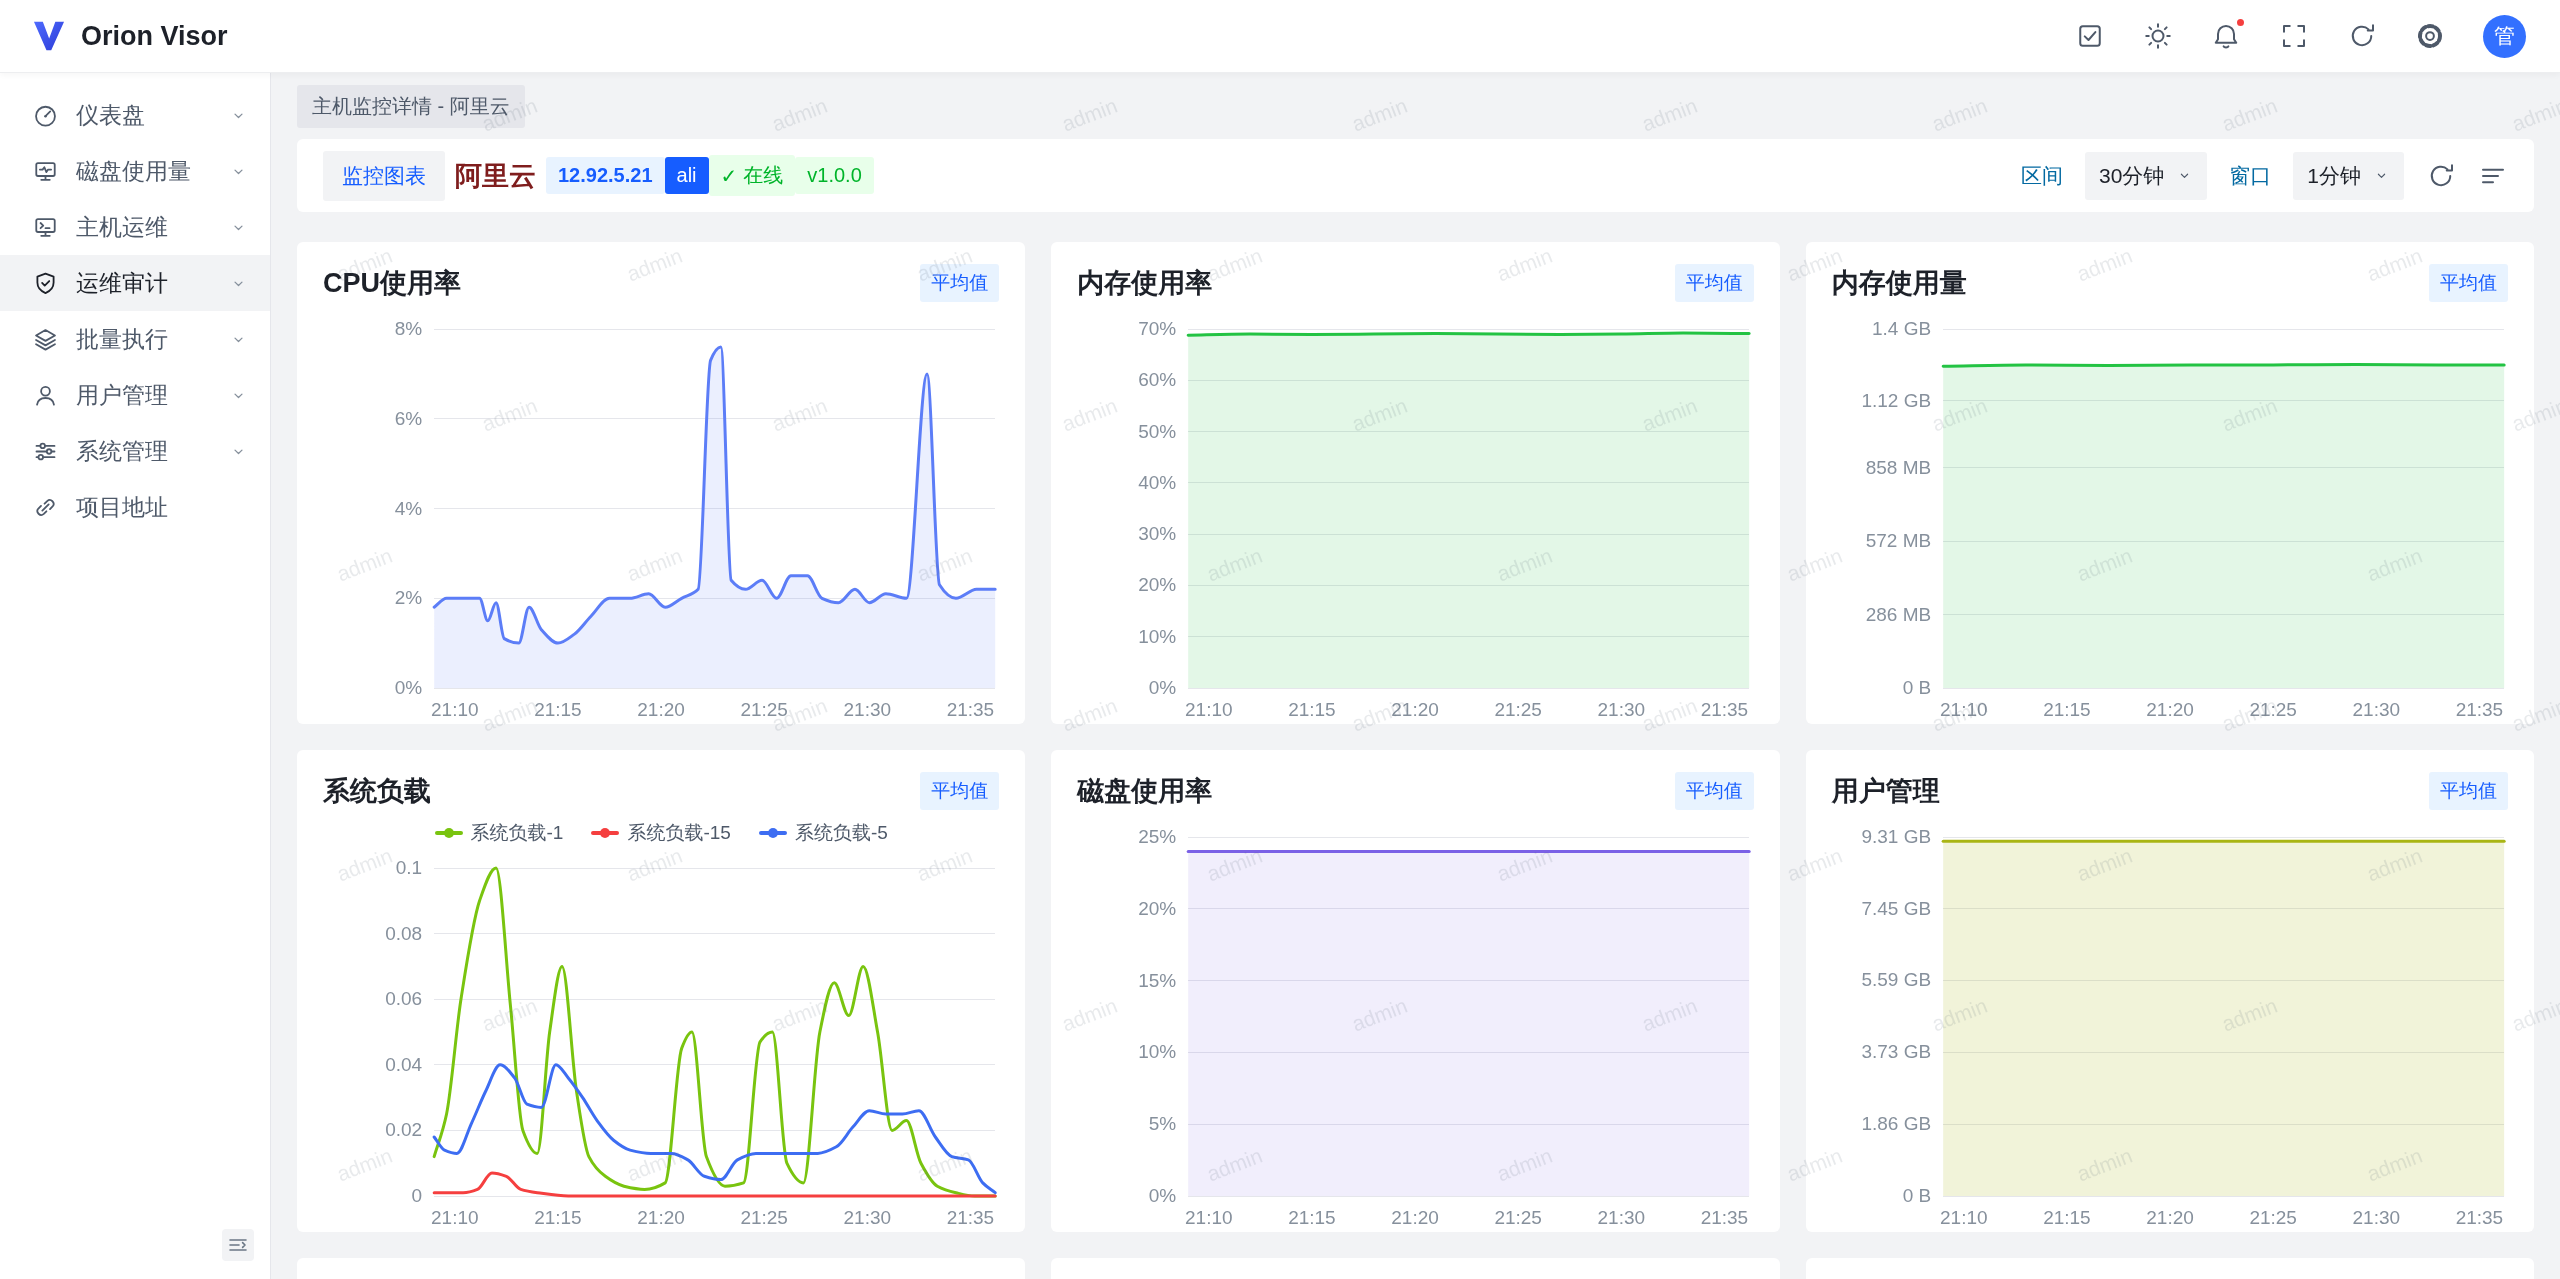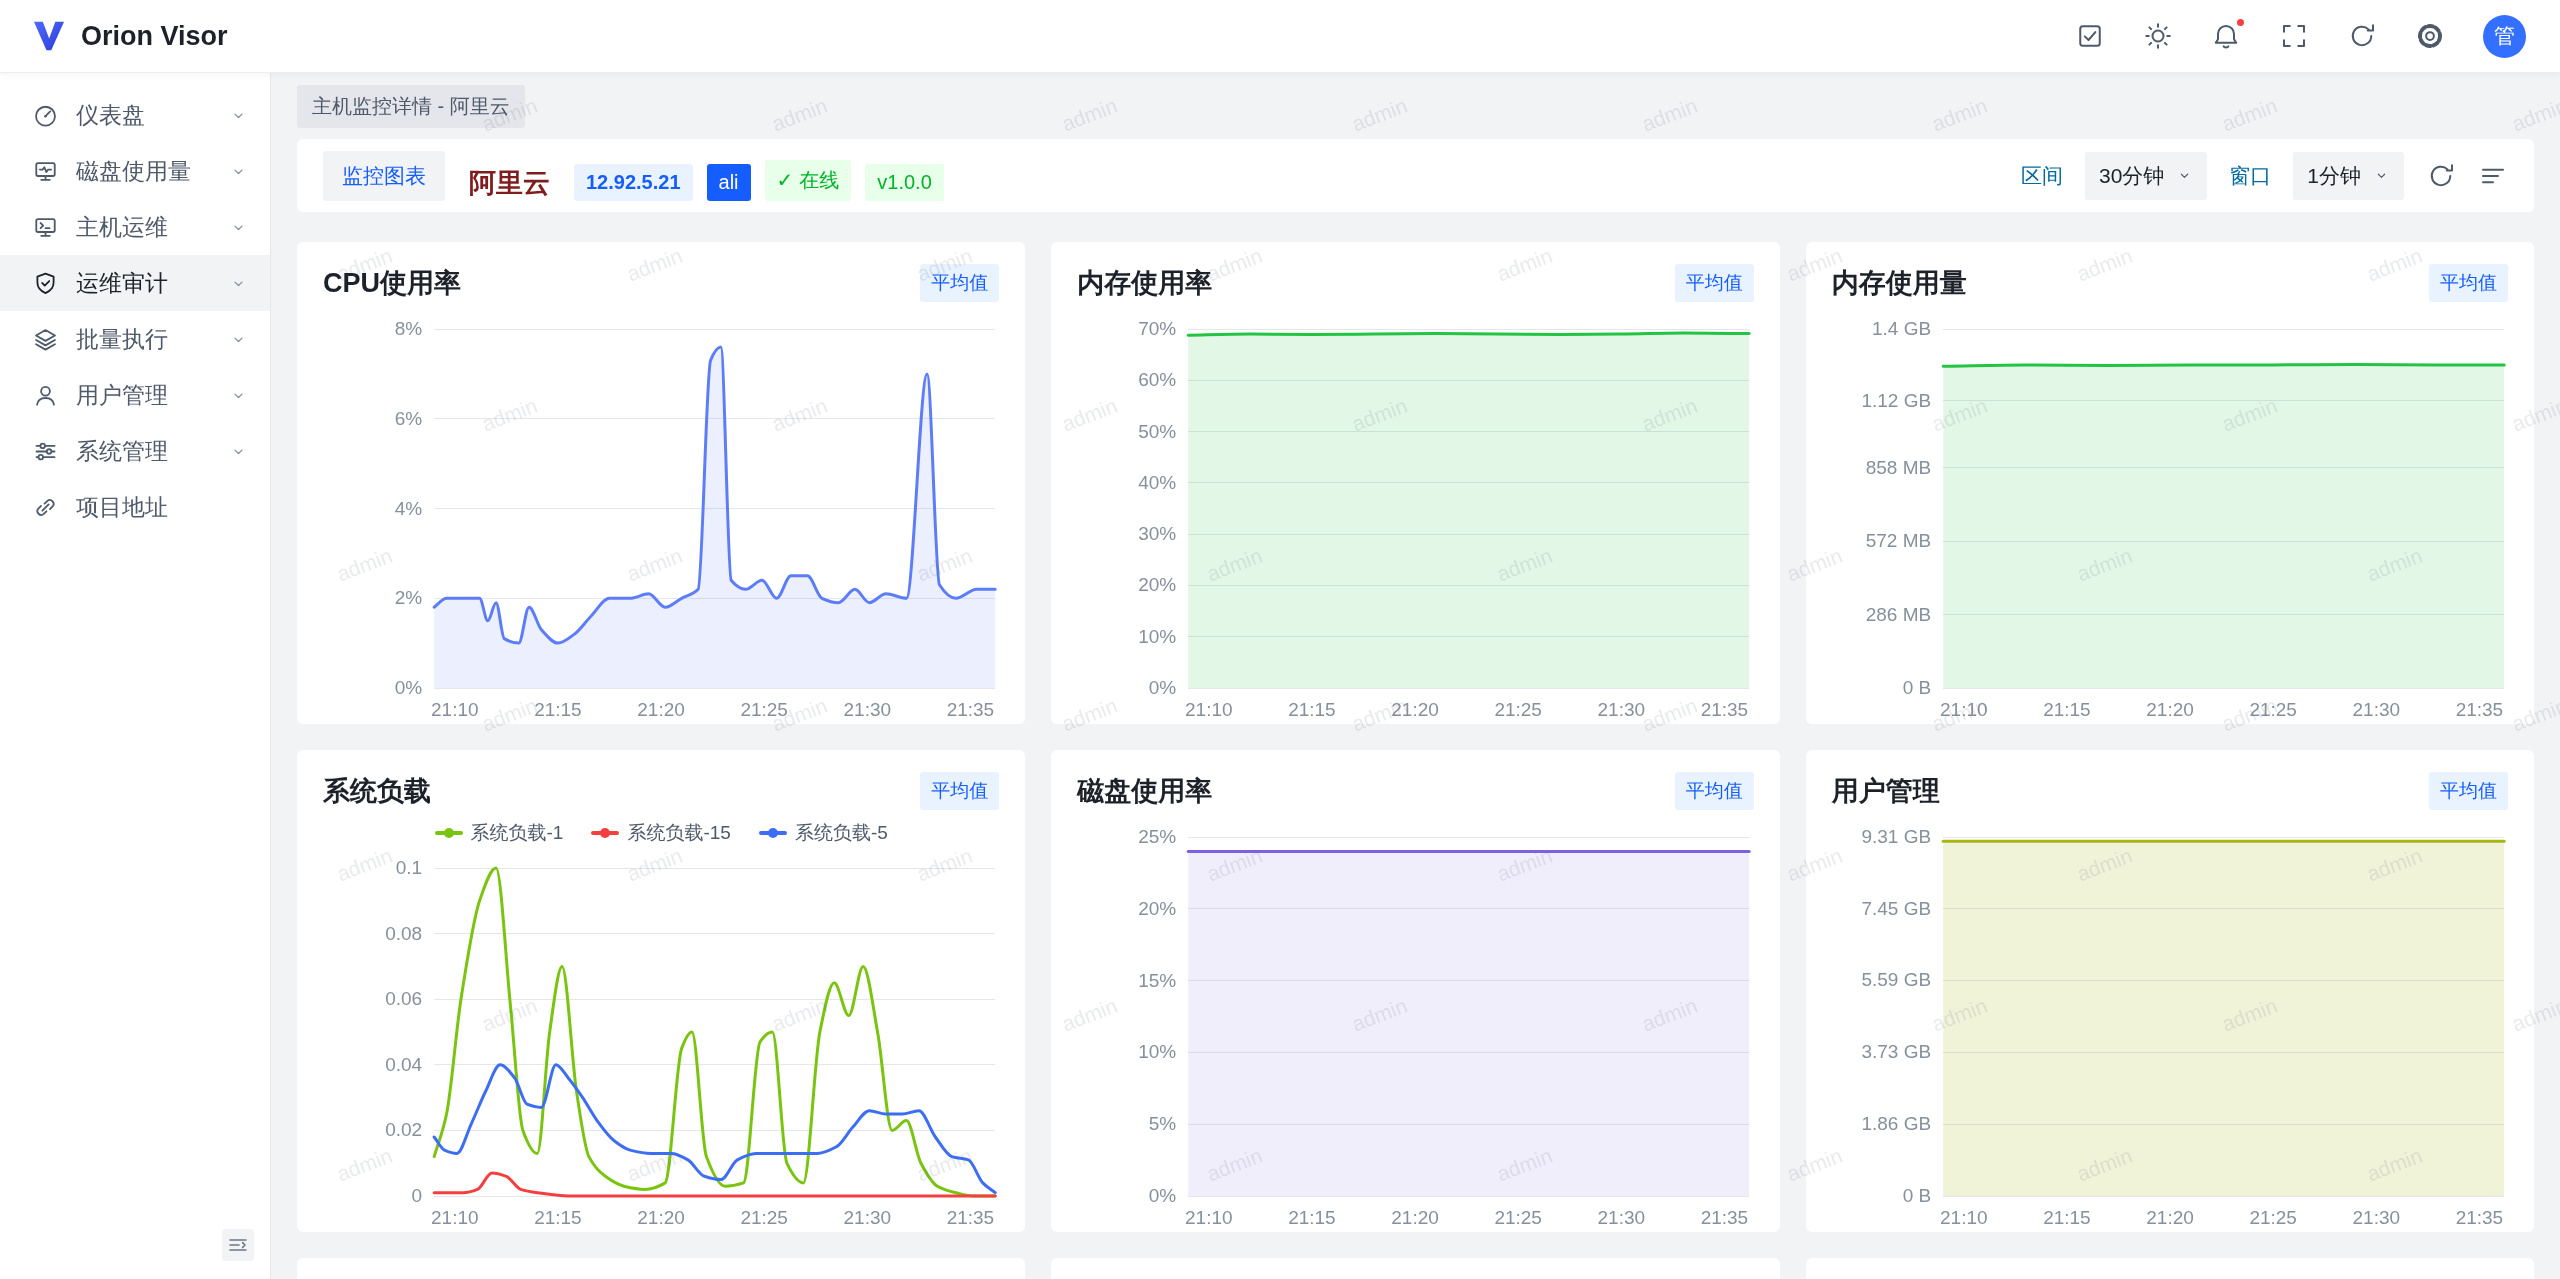--- a/index.html
+++ b/index.html
@@ -32,21 +32,21 @@
   .collapse-btn { position:absolute; bottom:18px; right:16px; width:32px; height:32px; color:#6B7785;
                   background:#F2F3F5; border-radius:4px; padding:4px; cursor:pointer; }
 
   
   .main { background:#F2F3F5; position:relative; overflow:hidden; padding:0 26px; }
   .breadcrumb-row { height:66px; display:flex; align-items:center; }
   .crumb { background:#E5E6EB; color:#4E5969; font-size:20px; padding:8px 15px; border-radius:3px; }
 
   .toolbar { height:73px; background:#fff; border-radius:6px; display:flex; align-items:center;
              justify-content:space-between; padding:0 26px; margin-bottom:30px; }
-  .tb-left { display:flex; align-items:flex-end; gap:14px; }
+  .tb-left { display:flex; align-items:center; }
   .chart-btn { background:#F2F3F5; color:#165DFF; font-size:21px; padding:11px 19px; border:none;
                border-radius:3px; cursor:pointer; font-family:inherit; }
   .host-name { font-size:27px; font-weight:bold; color:#7f1d1d; margin:0 10px; }
   .tag { font-size:20px; padding:7px 12px; border-radius:3px; display:inline-flex; align-items:center; gap:6px; }
   .tag-ip { background:#E8F3FF; color:#165DFF; cursor:pointer;font-weight:bold; }
   .tag-ali { background:#165DFF; color:#fff; }
   .tag-green { background:#E8FFEA; color:#00B42A; }
   .tb-right { display:flex; align-items:center; gap:22px; }
   .ctl-label { font-size:21px; color:#0369a1; }
   .select { display:flex; align-items:center; gap:12px; background:#F2F3F5; border-radius:3px;

